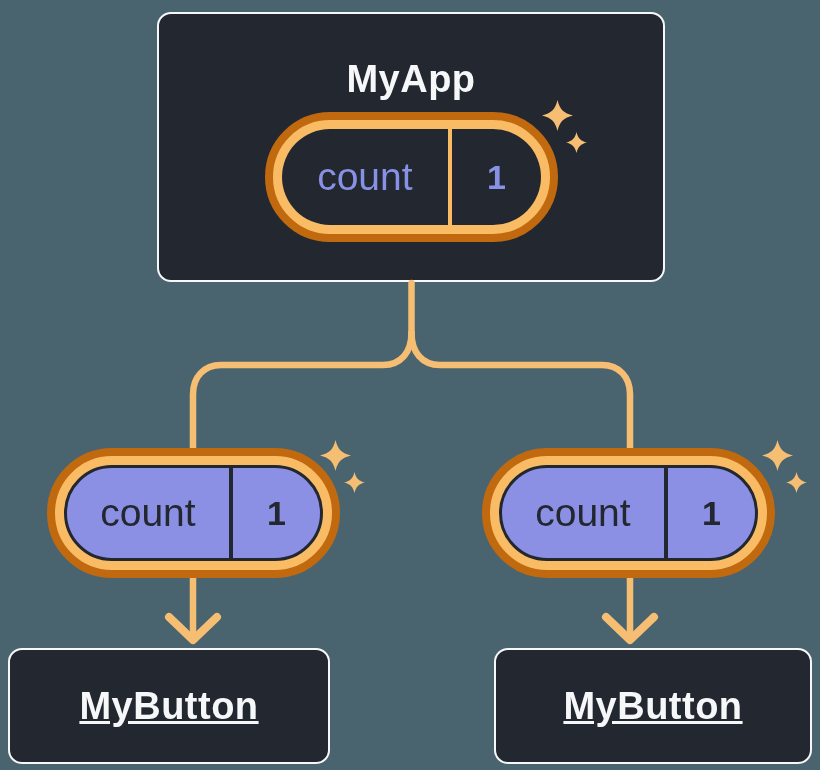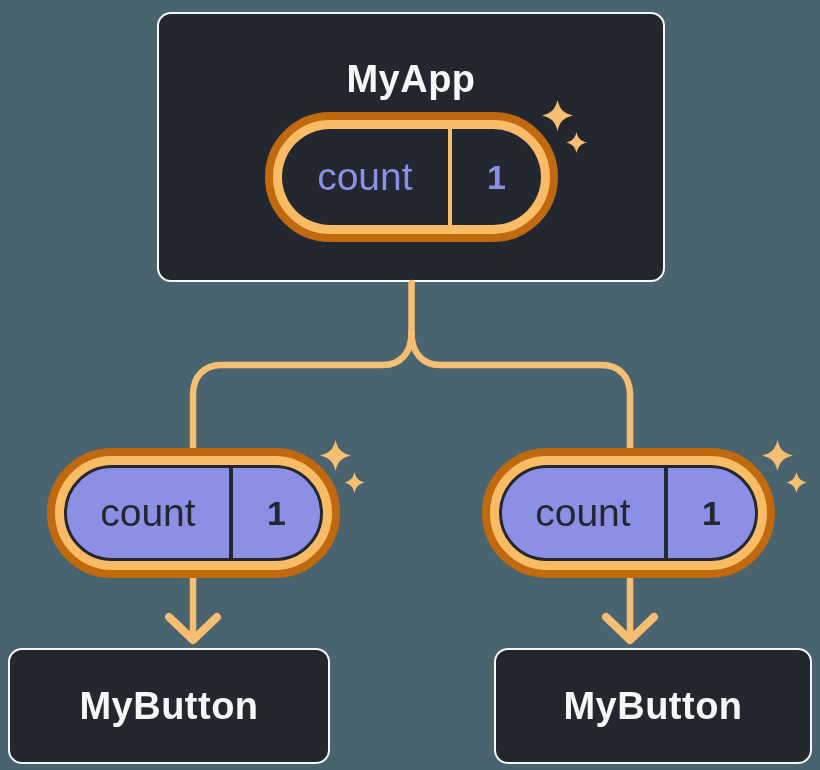--- a/index.html
+++ b/index.html
@@ -27,21 +27,21 @@
   .node-title{
     position:absolute; left:0; right:0;
     text-align:center;
     color:var(--node-text);
     font-size:38px; font-weight:600;
     letter-spacing:0.5px;
   }
   .node-myapp{left:157px; top:12px; width:508px; height:270px;}
   .node-myapp .node-title{top:44px;}
   .node-mybutton{height:116px; top:648px; display:flex; align-items:center; justify-content:center;}
-  .node-mybutton .node-title{position:static;}
+  .node-mybutton .node-title{position:static;text-decoration:underline;}
   .node-mybutton.left{left:8px; width:322px;}
   .node-mybutton.right{left:494px; width:318px;}
 
   svg.connectors{position:absolute; left:0; top:0; z-index:1;}
   .tree-line{fill:none; stroke:var(--line); stroke-width:6.5; stroke-linecap:round; stroke-linejoin:round;}
   .arrow-head{fill:none; stroke:var(--line); stroke-width:8; stroke-linecap:round; stroke-linejoin:round;}
 
   .pill{
     position:absolute;
     width:293px; height:130px;

